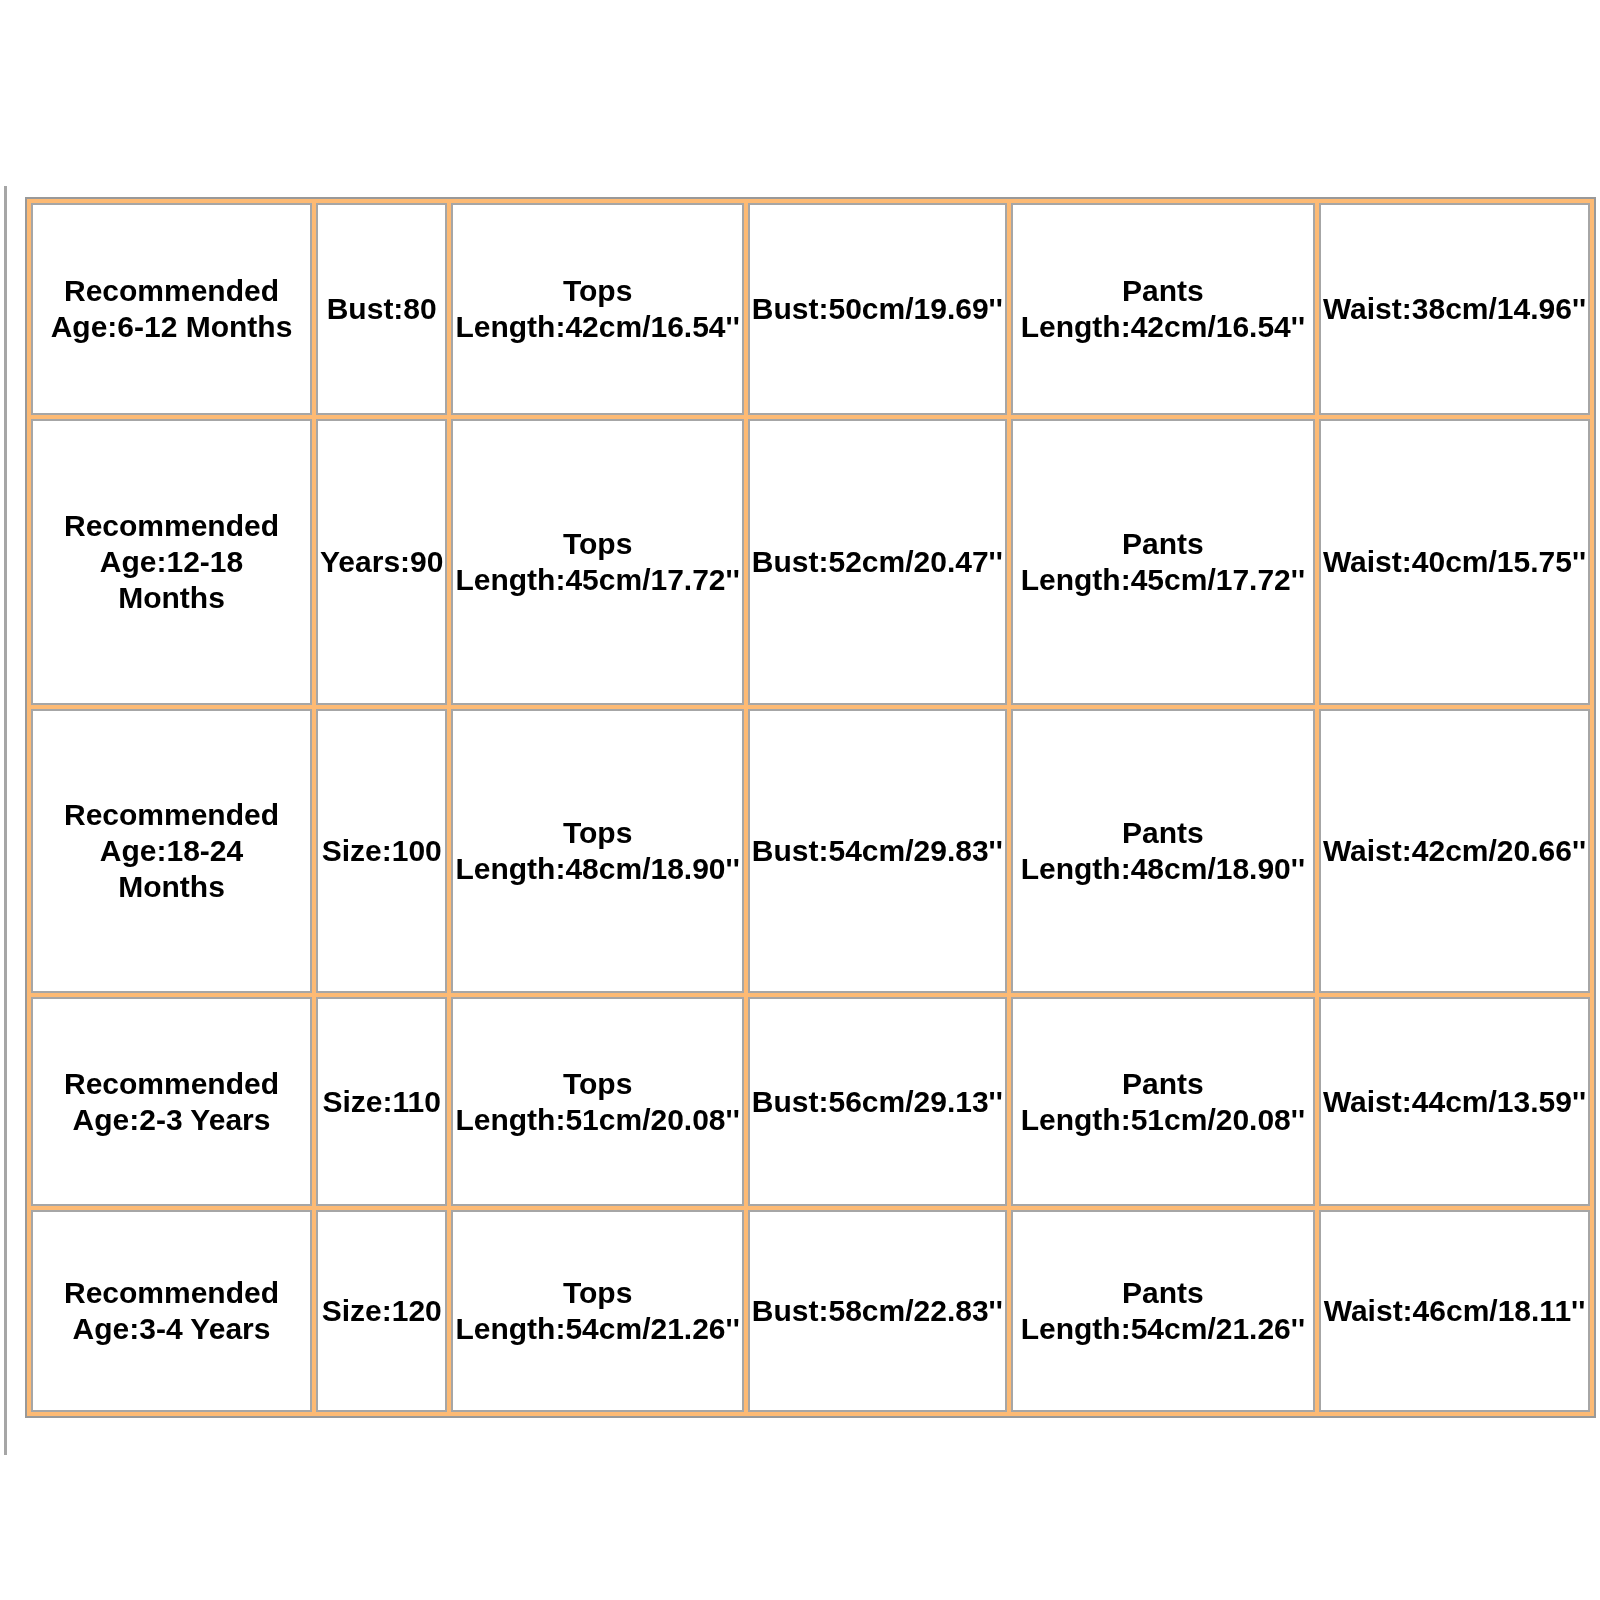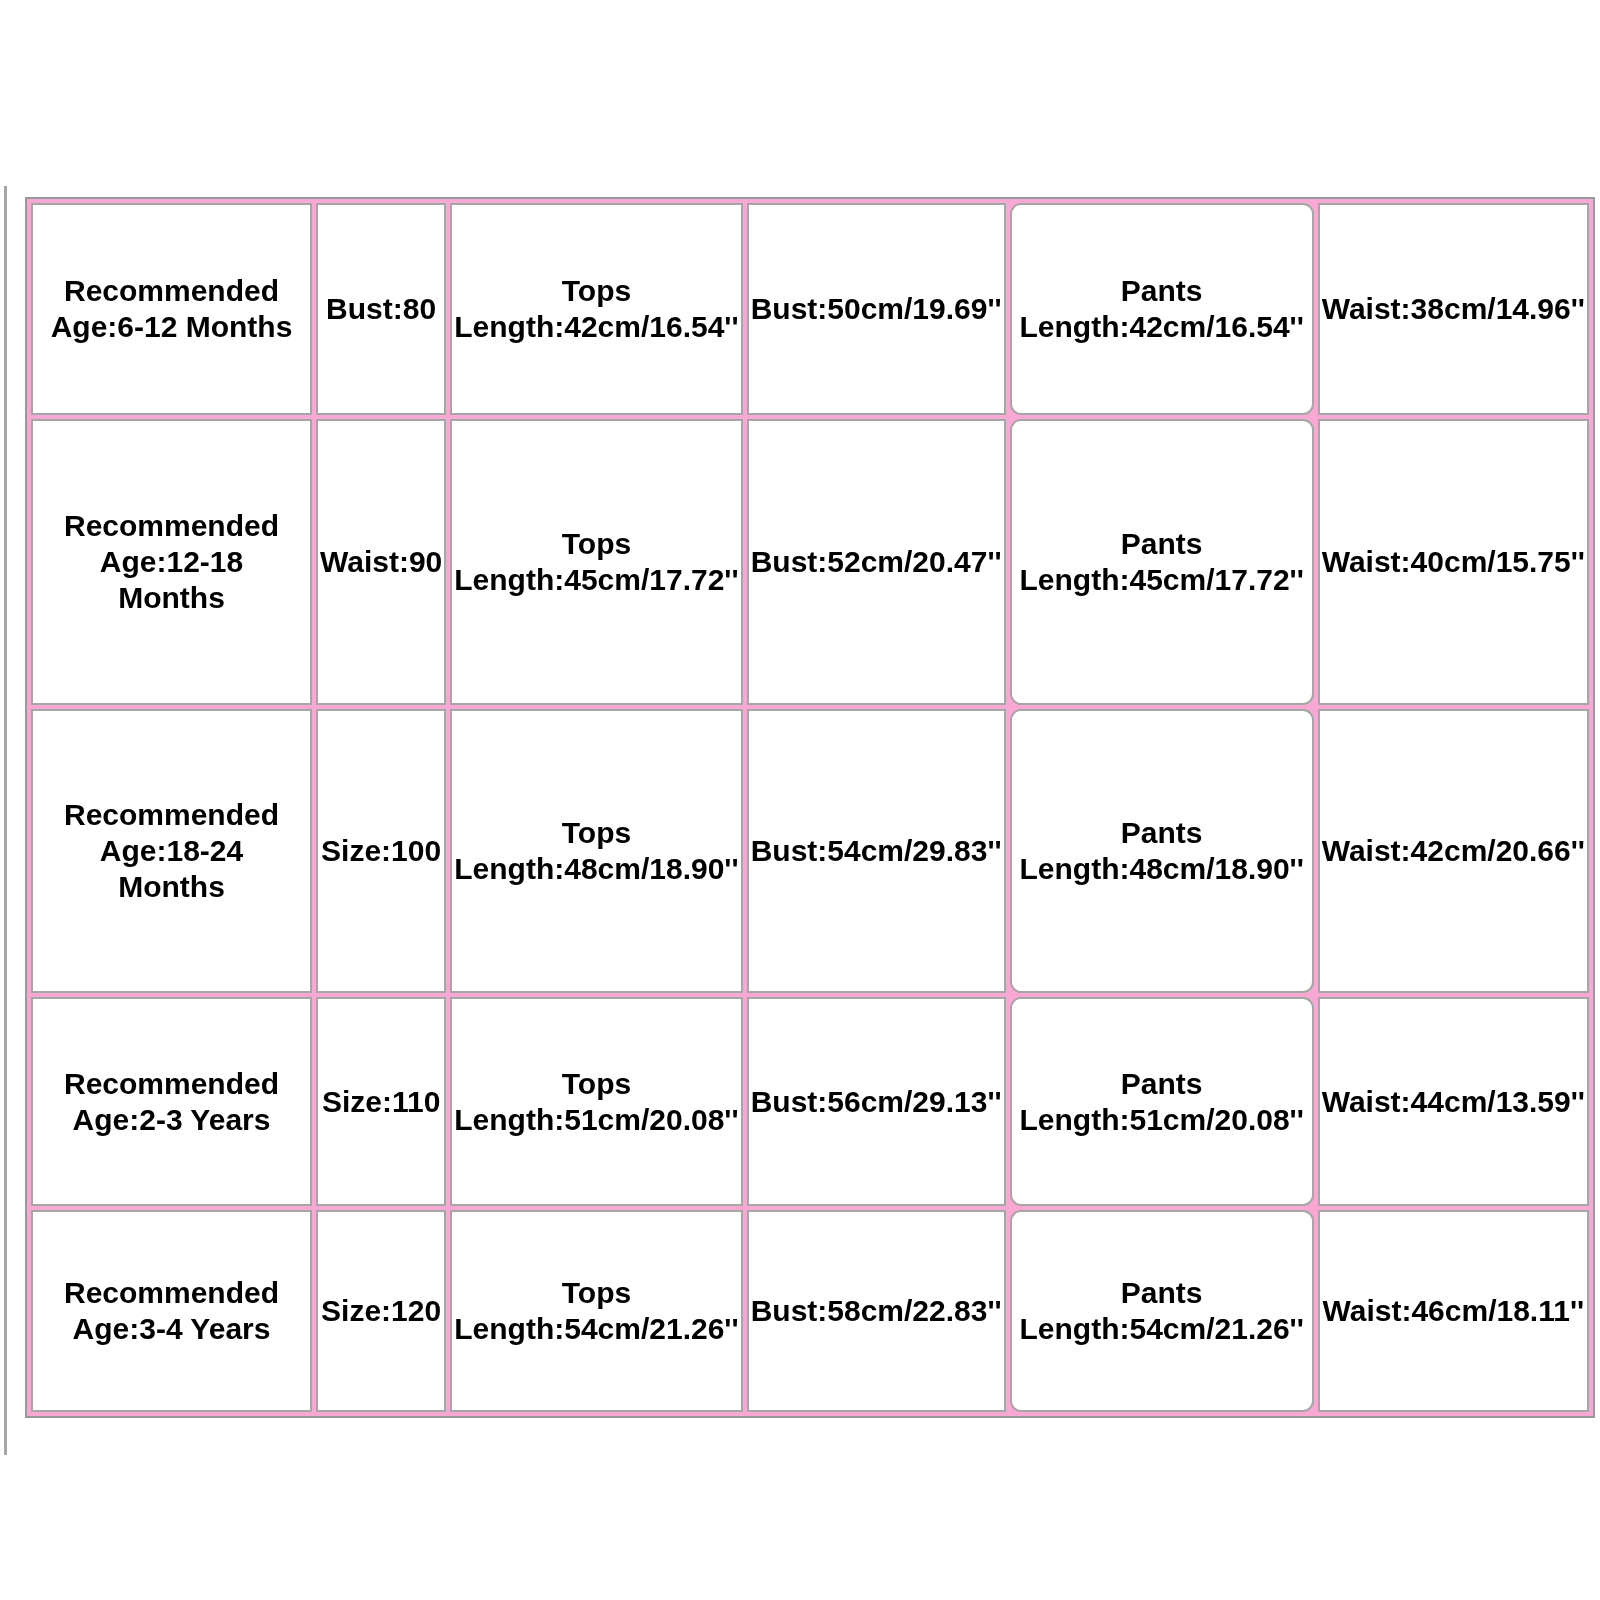--- a/index.html
+++ b/index.html
@@ -24,41 +24,41 @@
     height: 1269px;
     background: var(--cell-border, #ababab);
   }
   table.size-chart {
     position: absolute;
     left: 25px;
     top: 197px;
     border-collapse: separate;
     border-spacing: 4px;
     border: 2px solid var(--table-border, #999999);
-    background: #f9a8d4;
+    background: #fdba74;
   }
   table.size-chart td {
     box-sizing: border-box;
     border: 2px solid var(--cell-border, #a3a3a3);
     background: #ffffff;
     color: var(--text, #000000);
     font-weight: bold;
     font-size: 30px;
     line-height: 1.2;
     text-align: center;
     vertical-align: middle;
     white-space: pre;
     padding: 0 2px;
   }
   
   td.c-age   { width: 281px; }
   td.c-size  { width: 114px; }
   td.c-tops  { width: 259px; }
   td.c-bust  { width: 208px; }
-  td.c-pants { width: 304px; border-radius: 11px; }
+  td.c-pants { width: 304px; }
   td.c-waist { width: 266px; }
   
   tr.r1 td { height: 212px; }
   tr.r2 td { height: 286px; }
   tr.r3 td { height: 284px; }
   tr.r4 td { height: 209px; }
   tr.r5 td { height: 202px; }
 </style>
 </head>
 <body>
@@ -79,21 +79,21 @@
         <td class="c-bust">Bust:50cm/19.69''</td>
         <td class="c-pants">Pants
 Length:42cm/16.54''</td>
         <td class="c-waist">Waist:38cm/14.96''</td>
       </tr>
 
       <tr class="r2">
         <td class="c-age">Recommended
 Age:12-18
 Months</td>
-        <td class="c-size">Waist:90</td>
+        <td class="c-size">Years:90</td>
         <td class="c-tops">Tops
 Length:45cm/17.72''</td>
         <td class="c-bust">Bust:52cm/20.47''</td>
         <td class="c-pants">Pants
 Length:45cm/17.72''</td>
         <td class="c-waist">Waist:40cm/15.75''</td>
       </tr>
 
       <tr class="r3">
         <td class="c-age">Recommended

